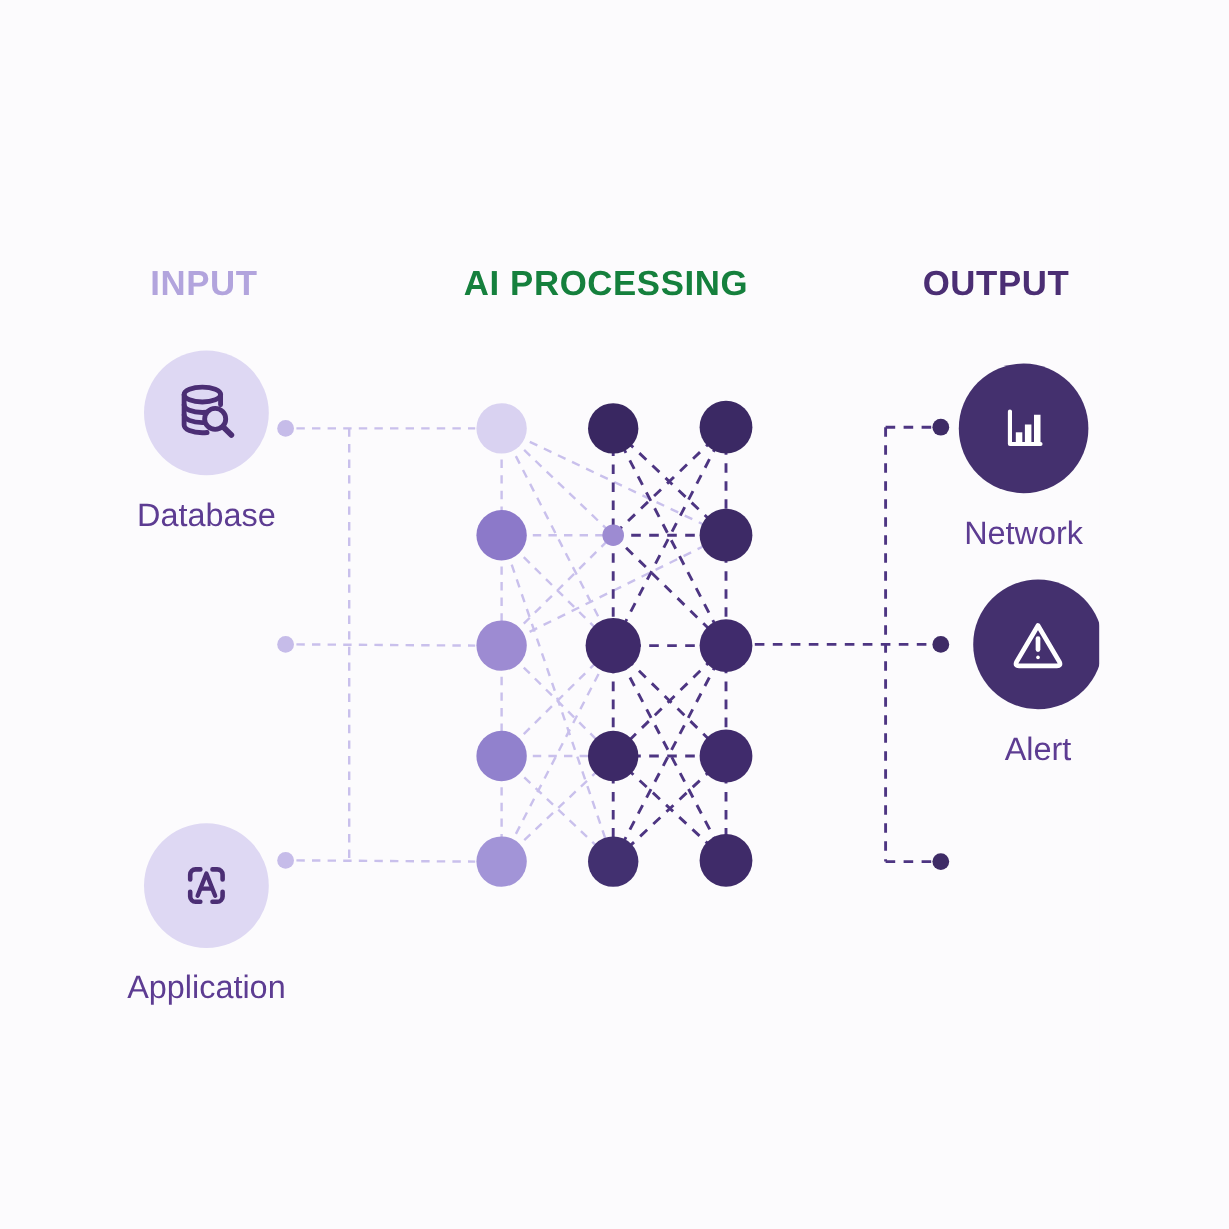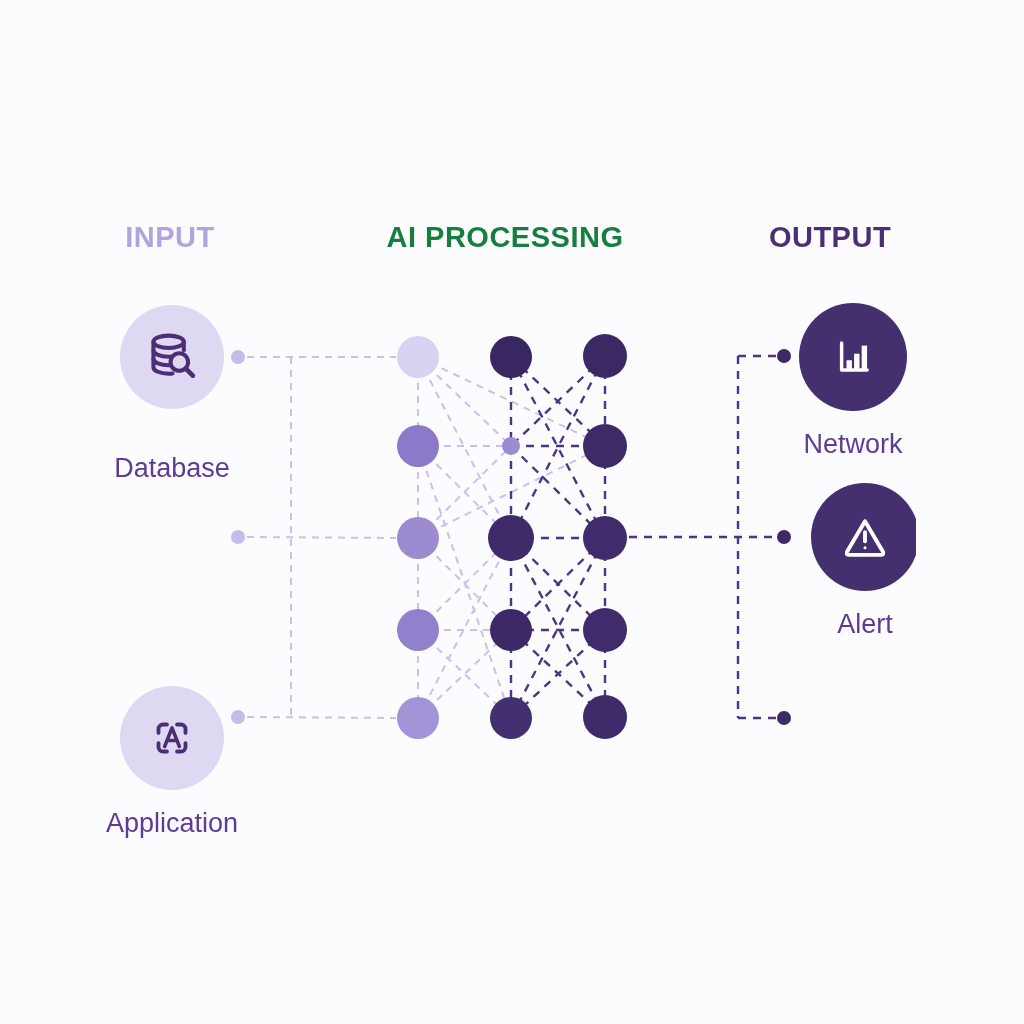--- a/index.html
+++ b/index.html
@@ -133,21 +133,21 @@
       <circle cx="511" cy="538" r="23" fill="#3f2a6a"></circle>
       <circle cx="511" cy="630" r="21" fill="#3d2967"></circle>
       <circle cx="511" cy="718" r="21" fill="#423070"></circle>
       <circle cx="605" cy="356" r="22" fill="#3b2964"></circle>
       <circle cx="605" cy="446" r="22" fill="#3d2a66"></circle>
       <circle cx="605" cy="538" r="22" fill="#402b6c"></circle>
       <circle cx="605" cy="630" r="22" fill="#402b6c"></circle>
       <circle cx="605" cy="717" r="22" fill="#3f2b69"></circle>
     </svg>
 
-  <div class="item" style="left:87px;top:305px;gap:26px;">
+  <div class="item" style="left:87px;top:292px;">
     <div class="circle input-circle">
       <svg class="icon" width="54" height="54" viewBox="0 0 48 48" fill="none" stroke="#4b2e74" stroke-width="3.6" stroke-linecap="round" stroke-linejoin="round">
         <ellipse cx="21" cy="10.5" rx="13.5" ry="5.5"></ellipse>
         <path d="M7.5 10.5 V33 c0 3.2 6 5.8 13.5 5.8 1.2 0 2.4-.07 3.5-.2"></path>
         <path d="M34.5 10.5 v7.5"></path>
         <path d="M7.5 18 c0 3.2 6 5.8 13.5 5.8 2.6 0 5-.3 7-.85"></path>
         <path d="M7.5 25.5 c0 3.2 6 5.8 13.5 5.8 1.8 0 3.5-.15 5-.4"></path>
         <circle cx="30.5" cy="28.5" r="7.8" fill="#ded8f3"></circle>
         <path d="M36.3 34.3 L42.5 40.5" stroke-width="4.2"></path>
       </svg>

